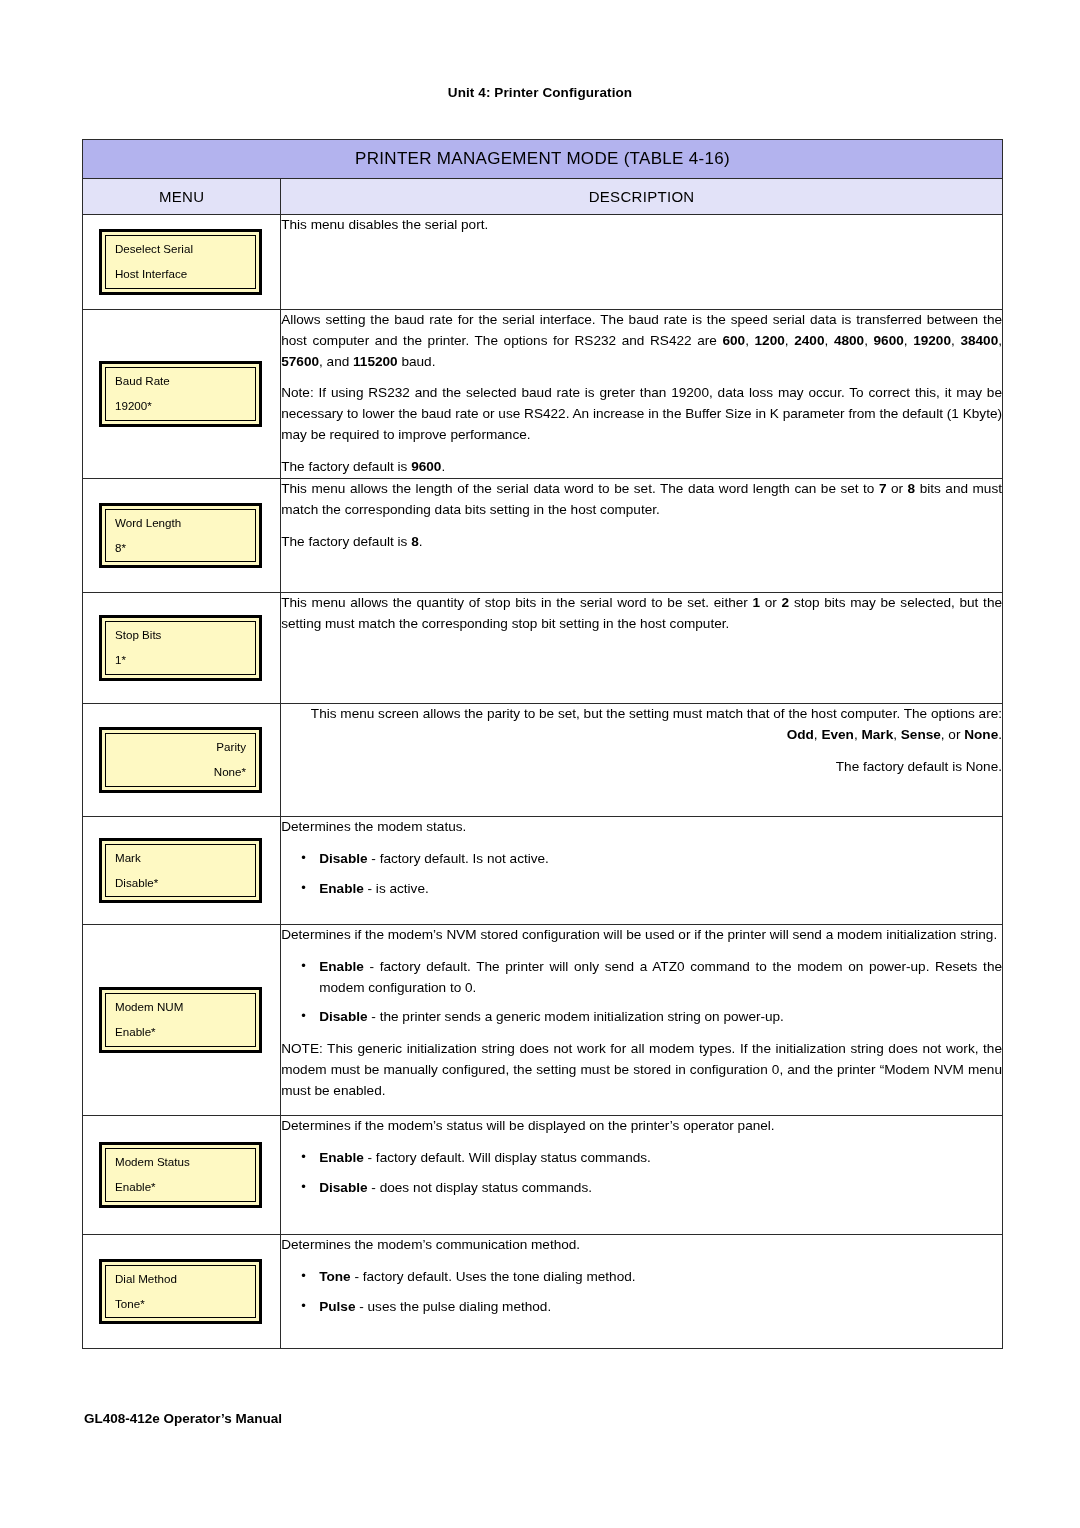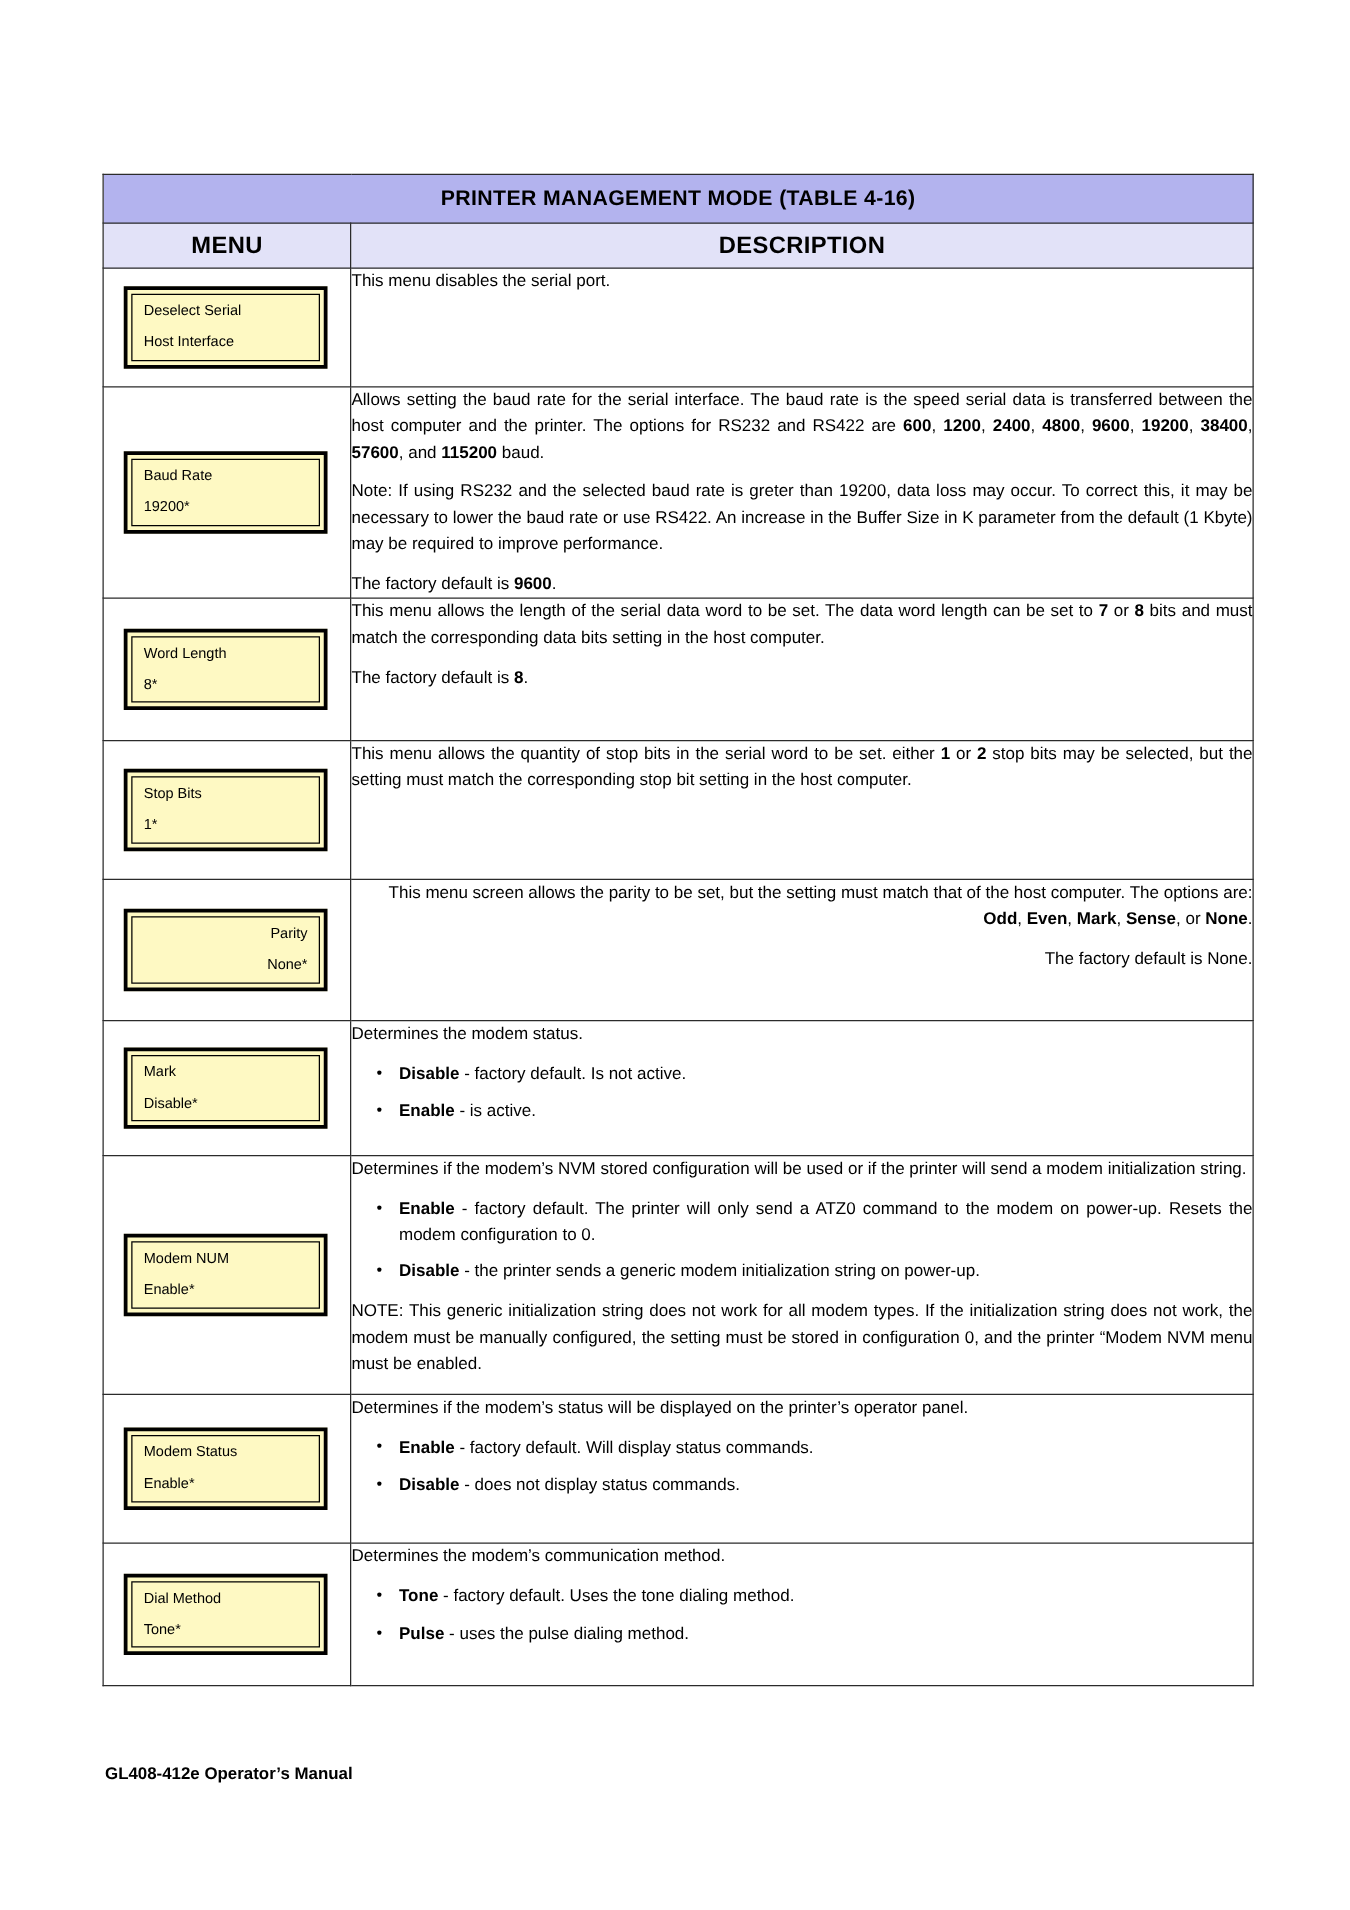--- a/index.html
+++ b/index.html
@@ -49,32 +49,32 @@
     vertical-align: top;
     padding: 0;
   }
 
   .title-row td {
     background: #b3b3ee;
     height: 38px;
     text-align: center;
     vertical-align: middle;
     font-size: 17px;
-    font-weight: bold;
+    font-weight: normal;
     letter-spacing: 0.3px;
     border: 1px solid #2b2b2b;
   }
 
   .head-row td {
     background: #e2e2f8;
     height: 35px;
     text-align: center;
     vertical-align: middle;
-    font-size: 19px;
-    font-weight: bold;
+    font-size: 15px;
+    font-weight: normal;
     letter-spacing: 0.3px;
   }
 
   .col-menu { width: 198px; }
   .col-desc { width: 721px; }
 
   .menu-cell {
     position: relative;
     padding: 0;
   }
@@ -171,20 +171,21 @@
   .r6 td { height: 107px; }
   .r7 td { height: 190px; }
   .r8 td { height: 118px; }
   .r9 td { height: 113px; }
 </style>
 </head>
 <body>
 
 <div class="page">
 
+  <div class="running-head">Unit 4:  Printer Configuration</div>
 
   <table class="doc-table">
     <colgroup>
       <col class="col-menu">
       <col class="col-desc">
     </colgroup>
     <tbody>
 
       <tr class="title-row">
         <td colspan="2">PRINTER MANAGEMENT MODE (TABLE 4-16)</td>

